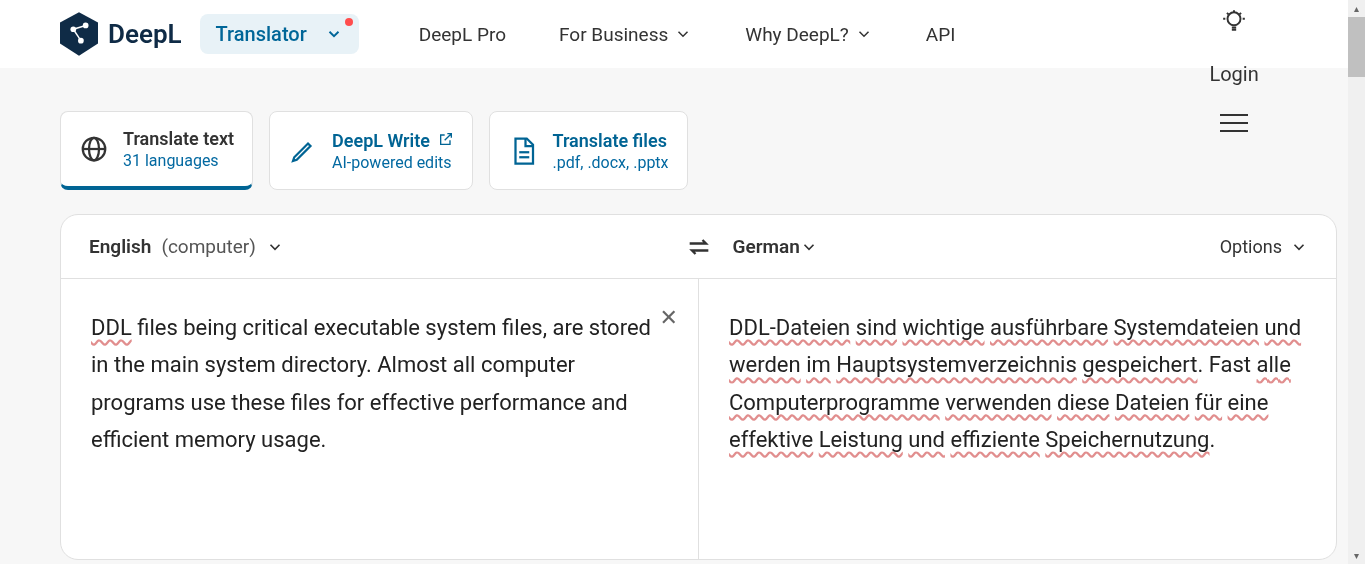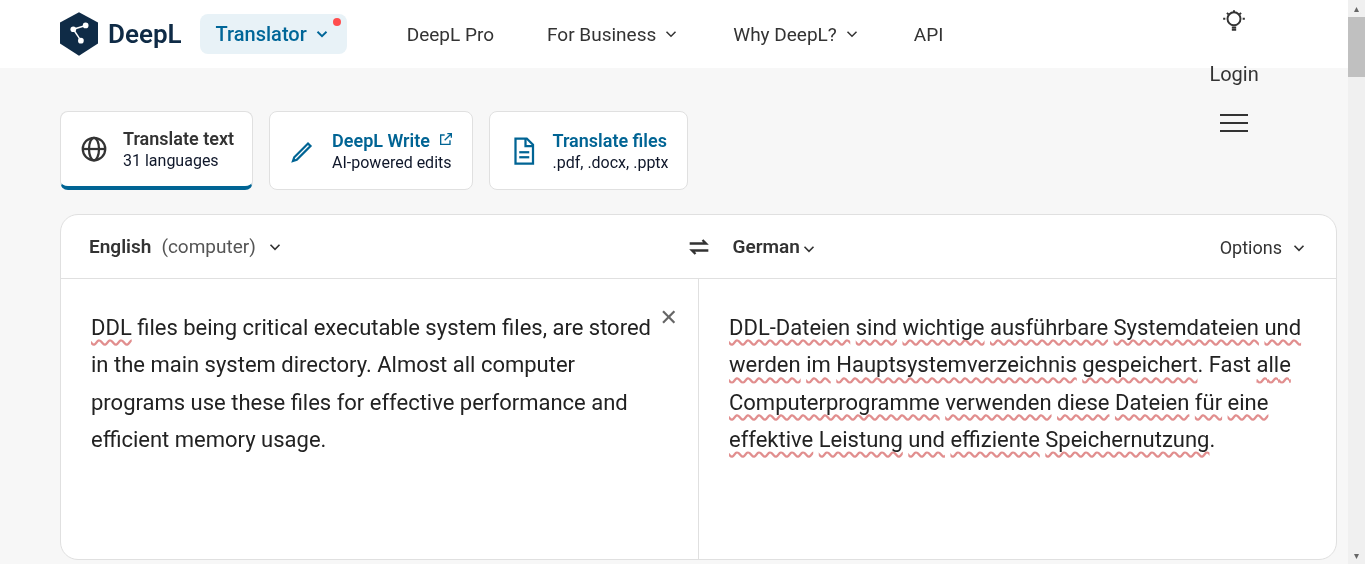--- a/index.html
+++ b/index.html
@@ -5,42 +5,42 @@
 * { margin: 0; padding: 0; box-sizing: border-box; }
 body { font-family: -apple-system, BlinkMacSystemFont, "Segoe UI", Roboto, sans-serif; background: #f7f7f7; width: 1365px; height: 564px; overflow: hidden; position: relative; }
 .scrollbar { position: absolute; right: 0; top: 0; width: 17px; height: 100%; background: #f0f0f0; }
 .scrollbar-up { width: 17px; height: 17px; display: flex; align-items: center; justify-content: center; font-size: 10px; color: #666; }
 .scrollbar-down { position: absolute; bottom: 0; width: 17px; height: 17px; display: flex; align-items: center; justify-content: center; font-size: 10px; color: #666; }
 .scrollbar-thumb { position: absolute; top: 17px; width: 17px; height: 60px; background: #c0c0c0; }
 .header { background: #fff; height: 68px; display: flex; align-items: center; padding: 0 60px 0 60px; width: 1348px; }
 .logo-group { display: flex; align-items: center; gap: 10px; }
 .logo-icon { width: 38px; height: 44px; }
 .logo-text { font-size: 26px; font-weight: 600; color: #0f2b46; }
-.translator-pill { margin-left: 18px; background: #e8f2f7; color: #006698; padding: 8px 16px; border-radius: 8px; font-size: 20px; font-weight: 500; display: flex; align-items: center; gap: 6px; position: relative; }
+.translator-pill { margin-left: 18px; background: #e8f2f7; color: #006698; padding: 8px 16px; border-radius: 8px; font-size: 20px; font-weight: 500; display: flex; align-items: center; gap: 18px; position: relative; }
 .red-dot { width: 8px; height: 8px; background: #ff4d4d; border-radius: 50%; position: absolute; top: 4px; right: 6px; }
 .nav { display: flex; align-items: center; gap: 53px; margin-left: 60px; }
 .nav-item { font-size: 19px; color: #333; display: flex; align-items: center; gap: 6px; cursor: pointer; }
 .right-group { margin-left: auto; display: flex; align-items: center; gap: 28px; flex-direction: column; }
 .signup-btn { background: #006494; color: #fff; padding: 10px 20px; border-radius: 6px; font-size: 20px; border: none; cursor: pointer; }
 .idea-icon { width: 26px; height: 26px; }
 .login-text { font-size: 20px; color: #333; cursor: pointer; }
 .hamburger { display: flex; flex-direction: column; gap: 6px; cursor: pointer; }
 .hamburger span { width: 28px; height: 2px; background: #333; }
 .mode-tabs { display: flex; gap: 16px; padding: 28px 60px 0 60px; }
 .mode-tab { background: #fff; border: 1px solid #e0e0e0; border-radius: 8px; padding: 16px 18px; display: flex; align-items: center; gap: 14px; cursor: pointer; margin-top: 15px; }
 .mode-tab.active { border-bottom: 4px solid #006494; }
 .mode-icon { width: 30px; height: 30px; flex-shrink: 0; }
 .mode-title { font-size: 18px; font-weight: 600; color: #333; }
 .mode-title.link { color: #006494; }
-.mode-sub { font-size: 16px; color: #0f172a; margin-top: 2px; }
+.mode-sub { font-size: 16px; color: #0369a1; margin-top: 2px; }
 .mode-ext { width: 16px; height: 16px; margin-left: 4px; }
 .translator-box { margin: 24px 28px 0 60px; background: #fff; border: 1px solid #e0e0e0; border-radius: 18px; overflow: hidden; }
 .lang-bar { display: flex; align-items: center; height: 64px; position: relative; border-bottom: 1px solid #e0e0e0; }
 .lang-left { flex: 1; padding-left: 28px; display: flex; align-items: center; gap: 10px; }
-.lang-right { flex: 1; padding-left: 40px; display: flex; align-items: flex-end; gap: 0; }
+.lang-right { flex: 1; padding-left: 40px; display: flex; align-items: center; gap: 0; }
 .lang-name { font-size: 19px; font-weight: 600; color: #333; }
 .lang-detected { font-size: 19px; font-weight: 400; color: #555; }
 .swap-btn { position: absolute; left: 50%; transform: translateX(-50%); width: 34px; height: 34px; display: flex; align-items: center; justify-content: center; cursor: pointer; }
 .options { margin-left: auto; padding-right: 28px; display: flex; align-items: center; gap: 8px; font-size: 18px; color: #333; cursor: pointer; }
 .panes { display: flex; min-height: 280px; }
 .pane { flex: 1; padding: 30px 30px 30px 30px; font-size: 22px; line-height: 1.7; color: #222; position: relative; }
 .pane-left { border-right: 1px solid #e0e0e0; }
 .close-x { position: absolute; top: 20px; right: 20px; font-size: 22px; color: #666; cursor: pointer; }
 .chevron { width: 18px; height: 18px; }
 .underline-wavy { text-decoration: underline wavy rgba(200,50,50,0.55); text-decoration-skip-ink: none; text-underline-offset: 4px; }

